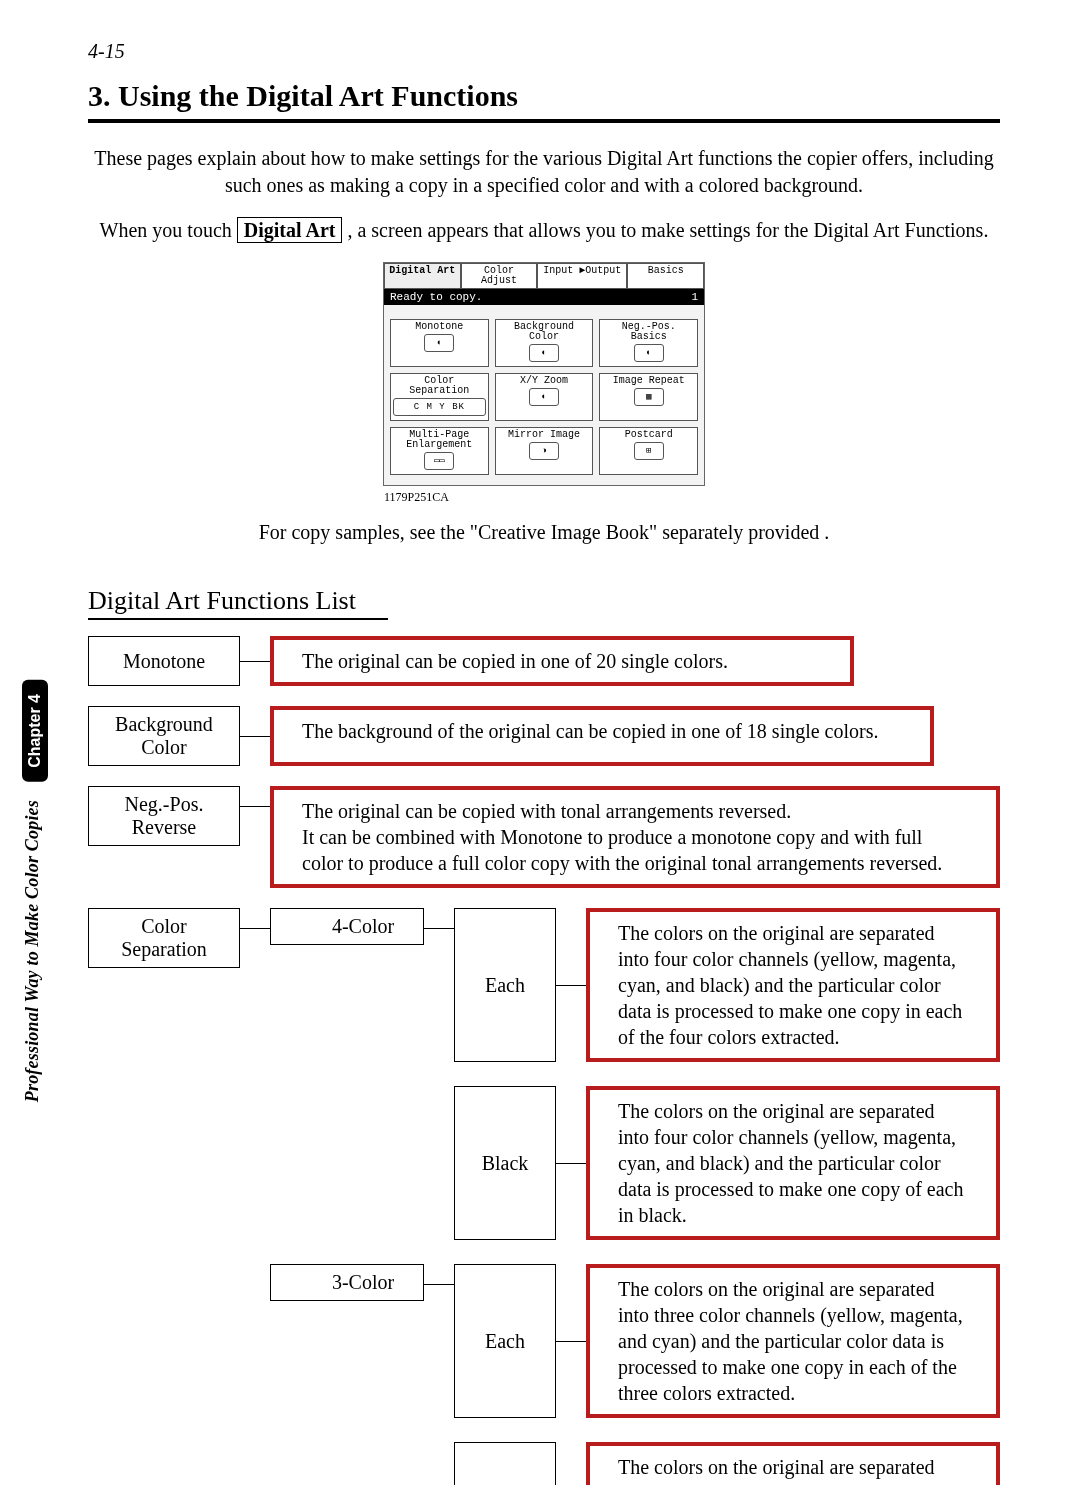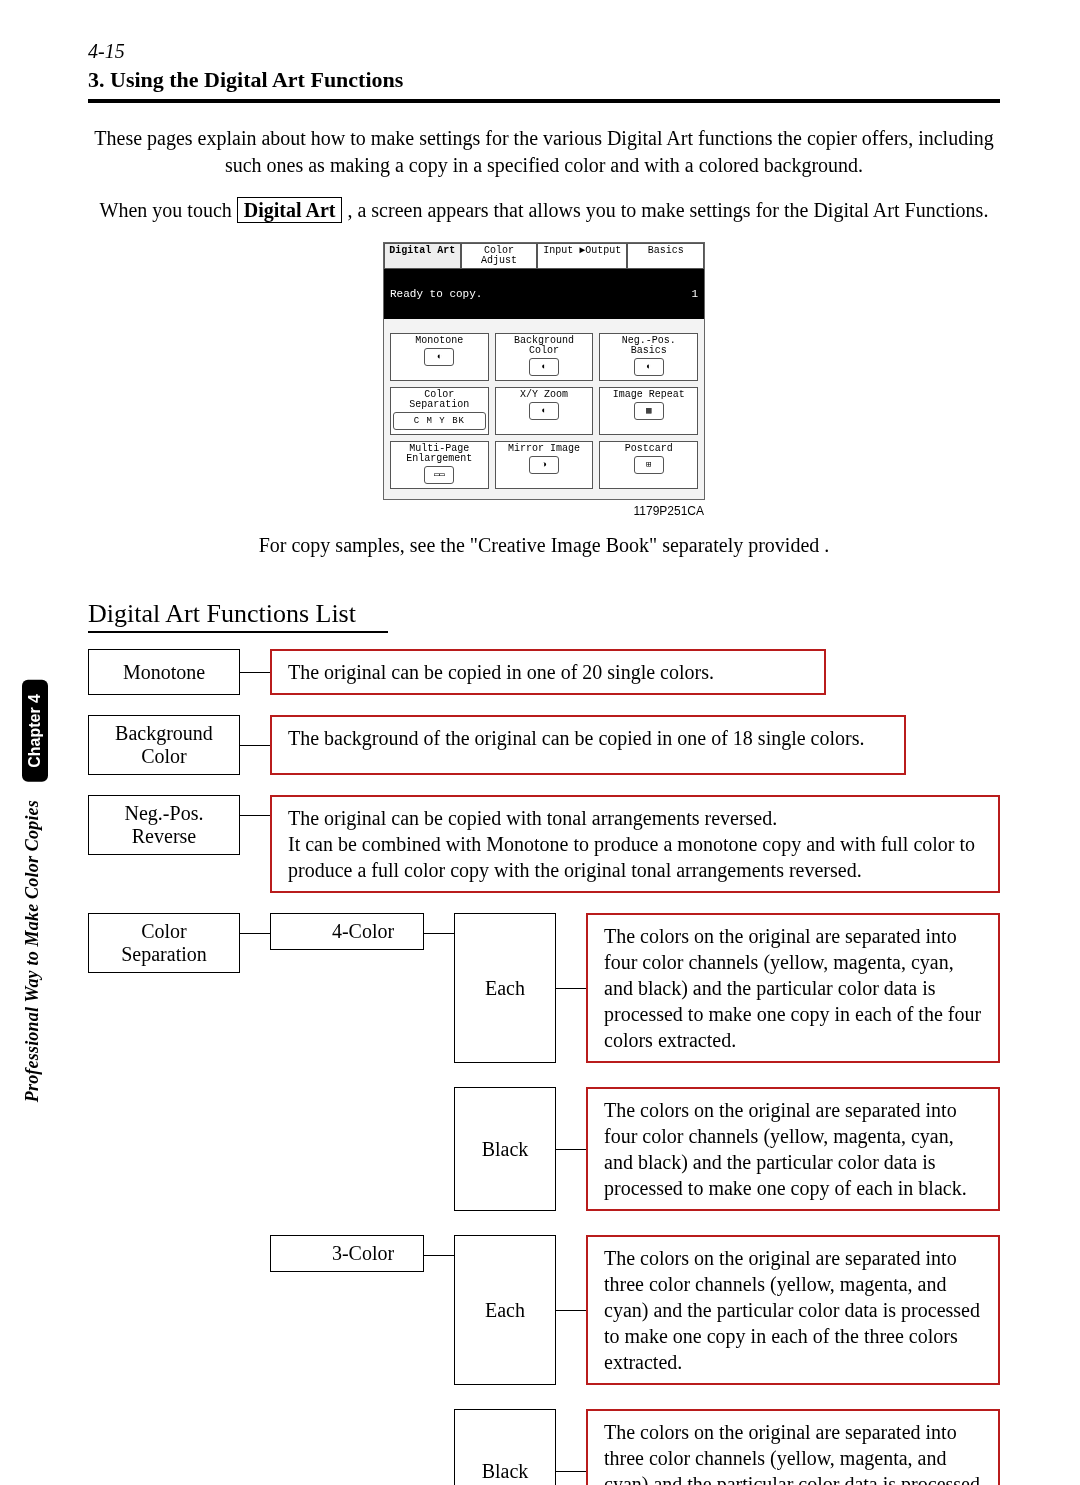--- a/index.html
+++ b/index.html
@@ -17,23 +17,23 @@
     left: 88px;
     right: 80px;
     top: 40px;
   }
   .page-num {
     font-style: italic;
     font-size: 20px;
     margin-bottom: 4px;
   }
   h1.section {
-    font-size: 22px;
+    font-size: 30px;
     font-weight: bold;
-    margin: 4px 0 6px 0;
+    margin: 16px 0 6px 0;
   }
   hr.rule {
     border: none;
     border-top: 4px solid #000;
     margin: 0 0 22px 0;
   }
   p.body {
     font-size: 20px;
     line-height: 1.35;
     margin: 0 0 18px 0;
@@ -68,21 +68,21 @@
     border: 1px solid #555;
     padding: 2px 4px;
     font-size: 10px;
     text-align: center;
     line-height: 1.0;
   }
   .screen .tab.sel { background: #eee; font-weight: bold; }
   .screen .status {
     background: #000;
     color: #fff;
-    padding: 19px 6px;
+    padding: 2px 6px;
     display: flex;
     justify-content: space-between;
     font-size: 11px;
   }
   .screen .grid {
     padding: 14px 6px 10px 6px;
     display: grid;
     grid-template-columns: repeat(3, 1fr);
     gap: 6px;
   }
@@ -98,23 +98,22 @@
     display: block;
     margin: 2px auto 0 auto;
     width: 28px;
     height: 16px;
     border: 1px solid #555;
     border-radius: 3px;
     font-size: 9px;
     line-height: 16px;
   }
   .figcode {
-    font-family: Liberation Sans, sans-serif;
+    font-family: Liberation Serif, serif;
     font-size: 12px;
-    text-align: right;
     width: 320px;
     margin: 4px auto 14px auto;
   }
   
   h2.sub {
     font-size: 26px;
     font-weight: normal;
     margin: 40px 0 2px 0;
   }
   .sub-rule {
@@ -176,22 +175,22 @@
     text-align: center;
     display: flex;
     align-items: center;
     justify-content: center;
     background: #fff;
   }
   .lbl.func { width: 130px; }
   .lbl.sub1 { width: 100px; padding-left: 42px; }
   .lbl.sub2 { width: 80px; }
   .desc {
-    border: 2px solid #b91c1c;
-    padding: 8px 16px;
+    border: 4px solid #b91c1c;
+    padding: 8px 28px;
     flex: 1;
     line-height: 1.3;
     font-family: Liberation Serif, serif;
   }
   .tree {
     display: flex;
     align-items: flex-start;
   }
   .tree .row { margin-bottom: 24px; }
   .tree .row:last-child { margin-bottom: 0; }

